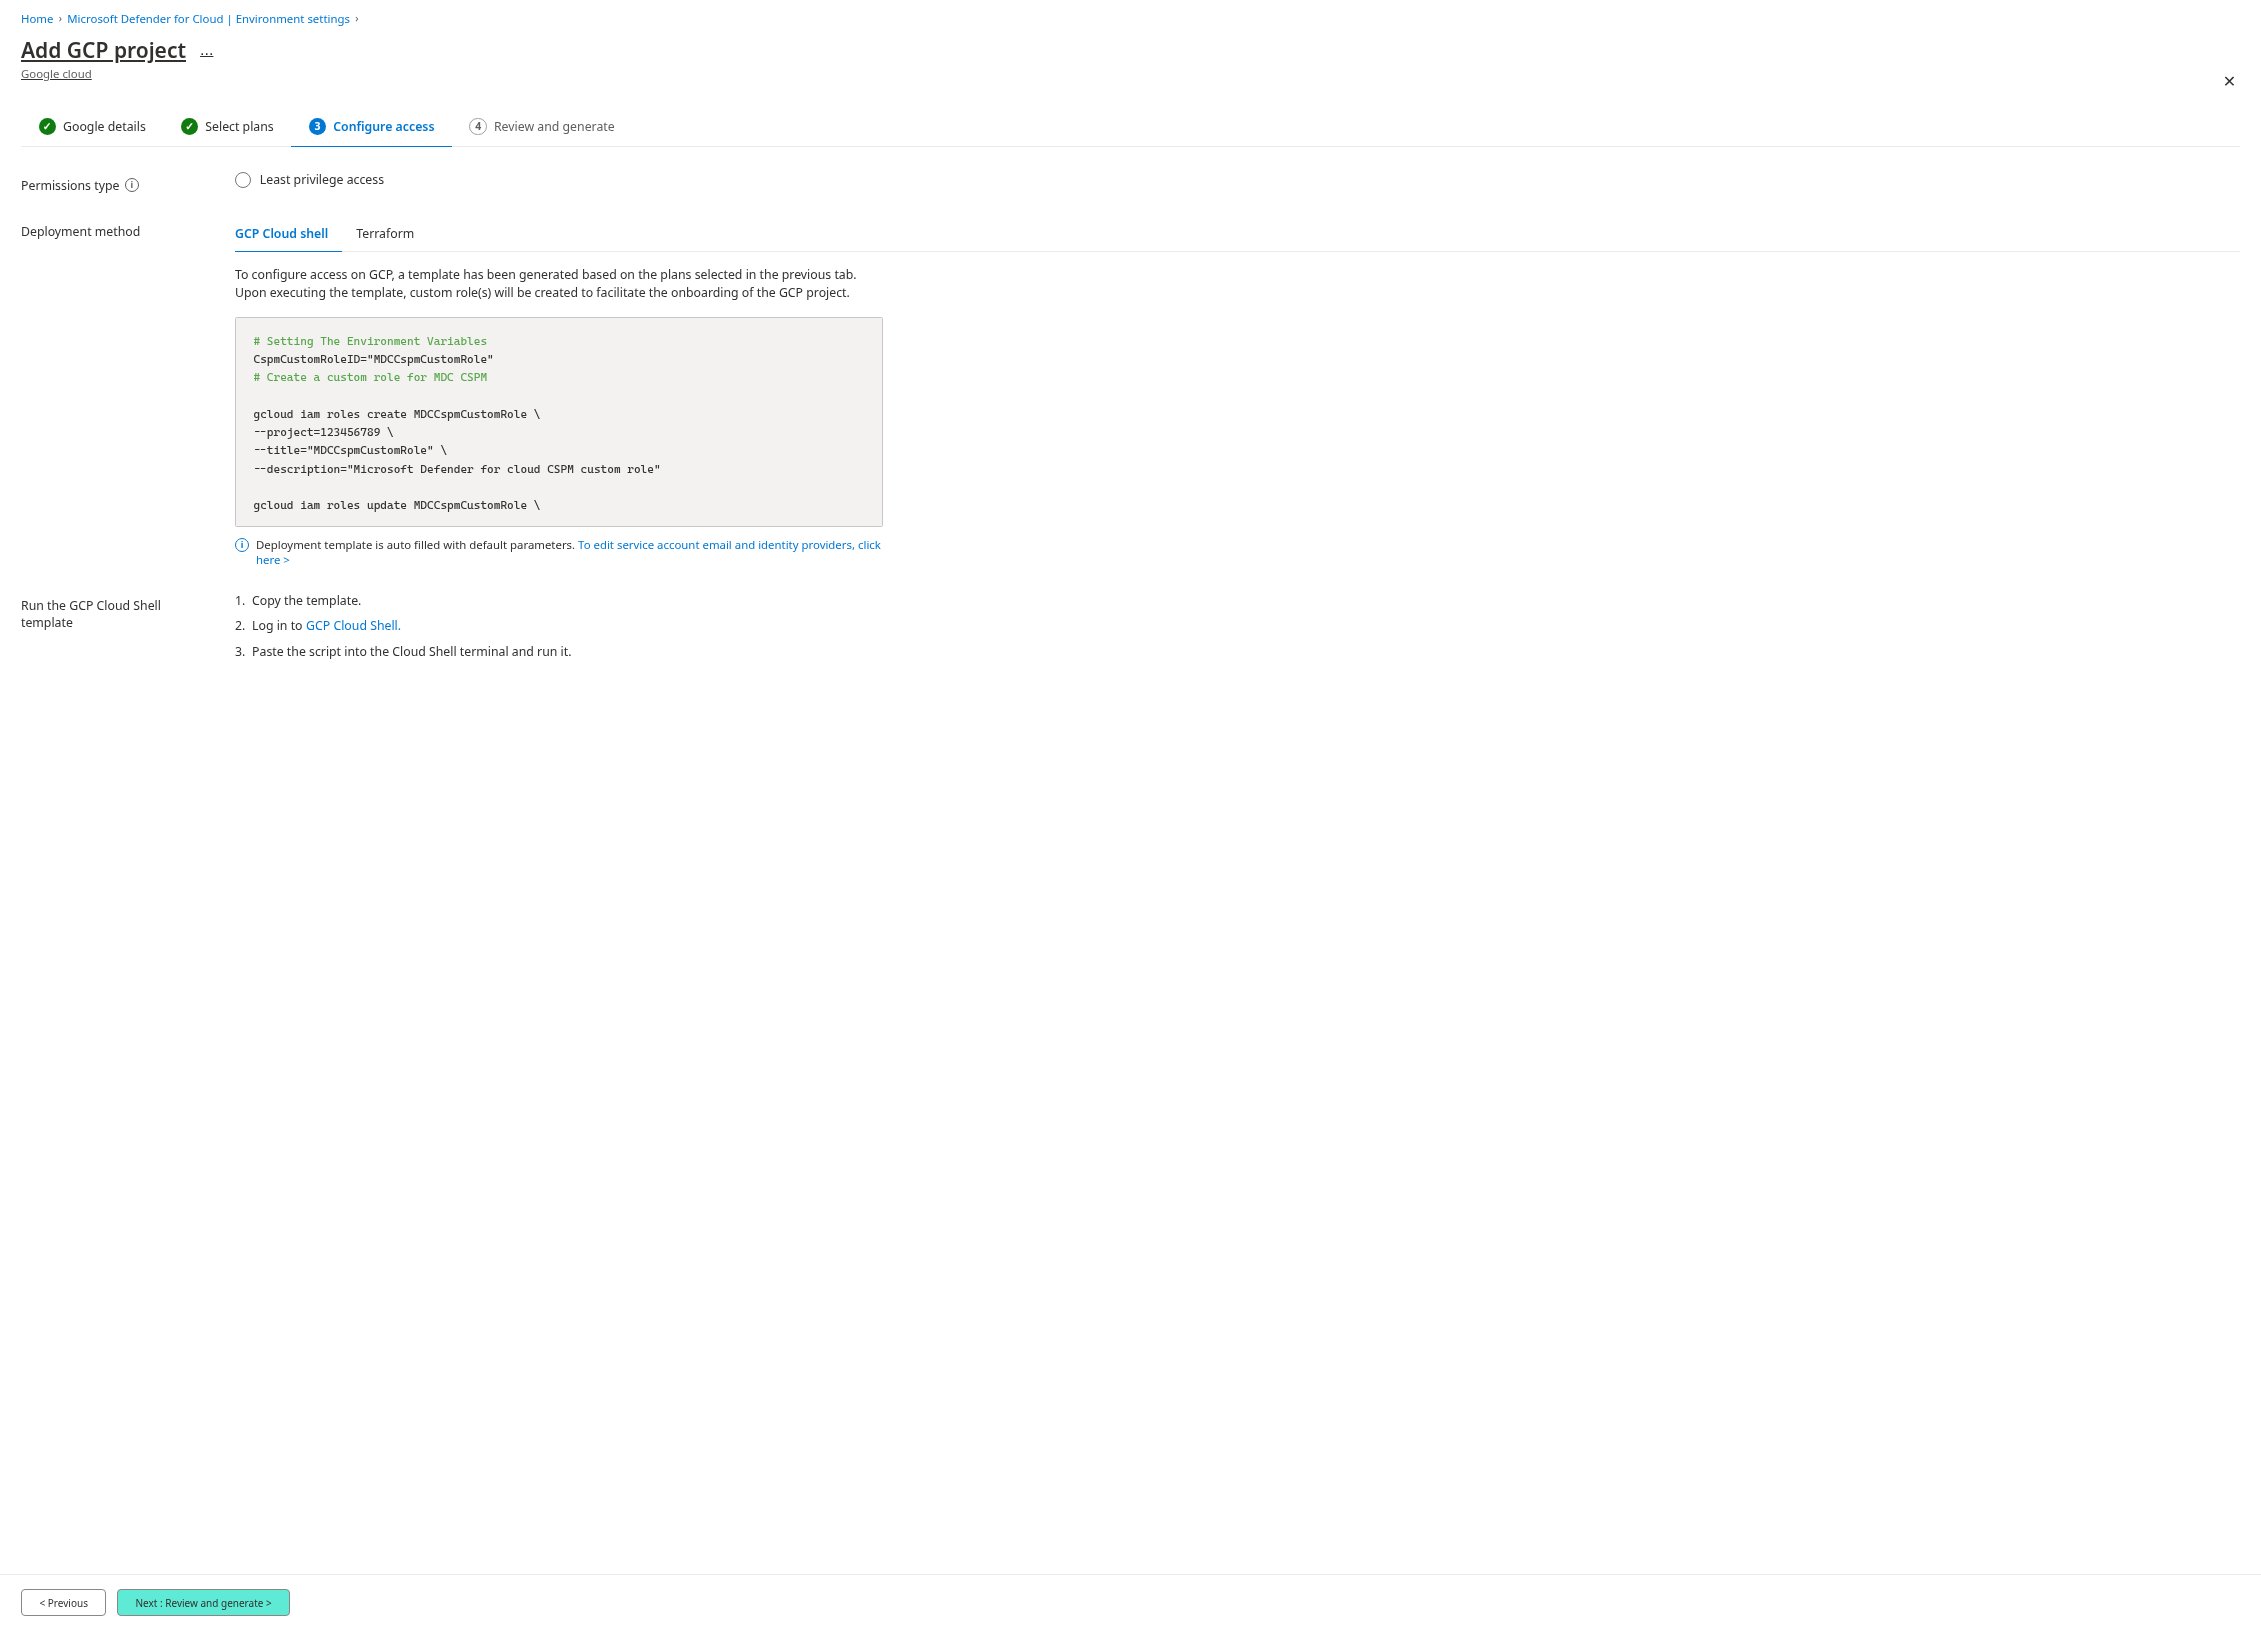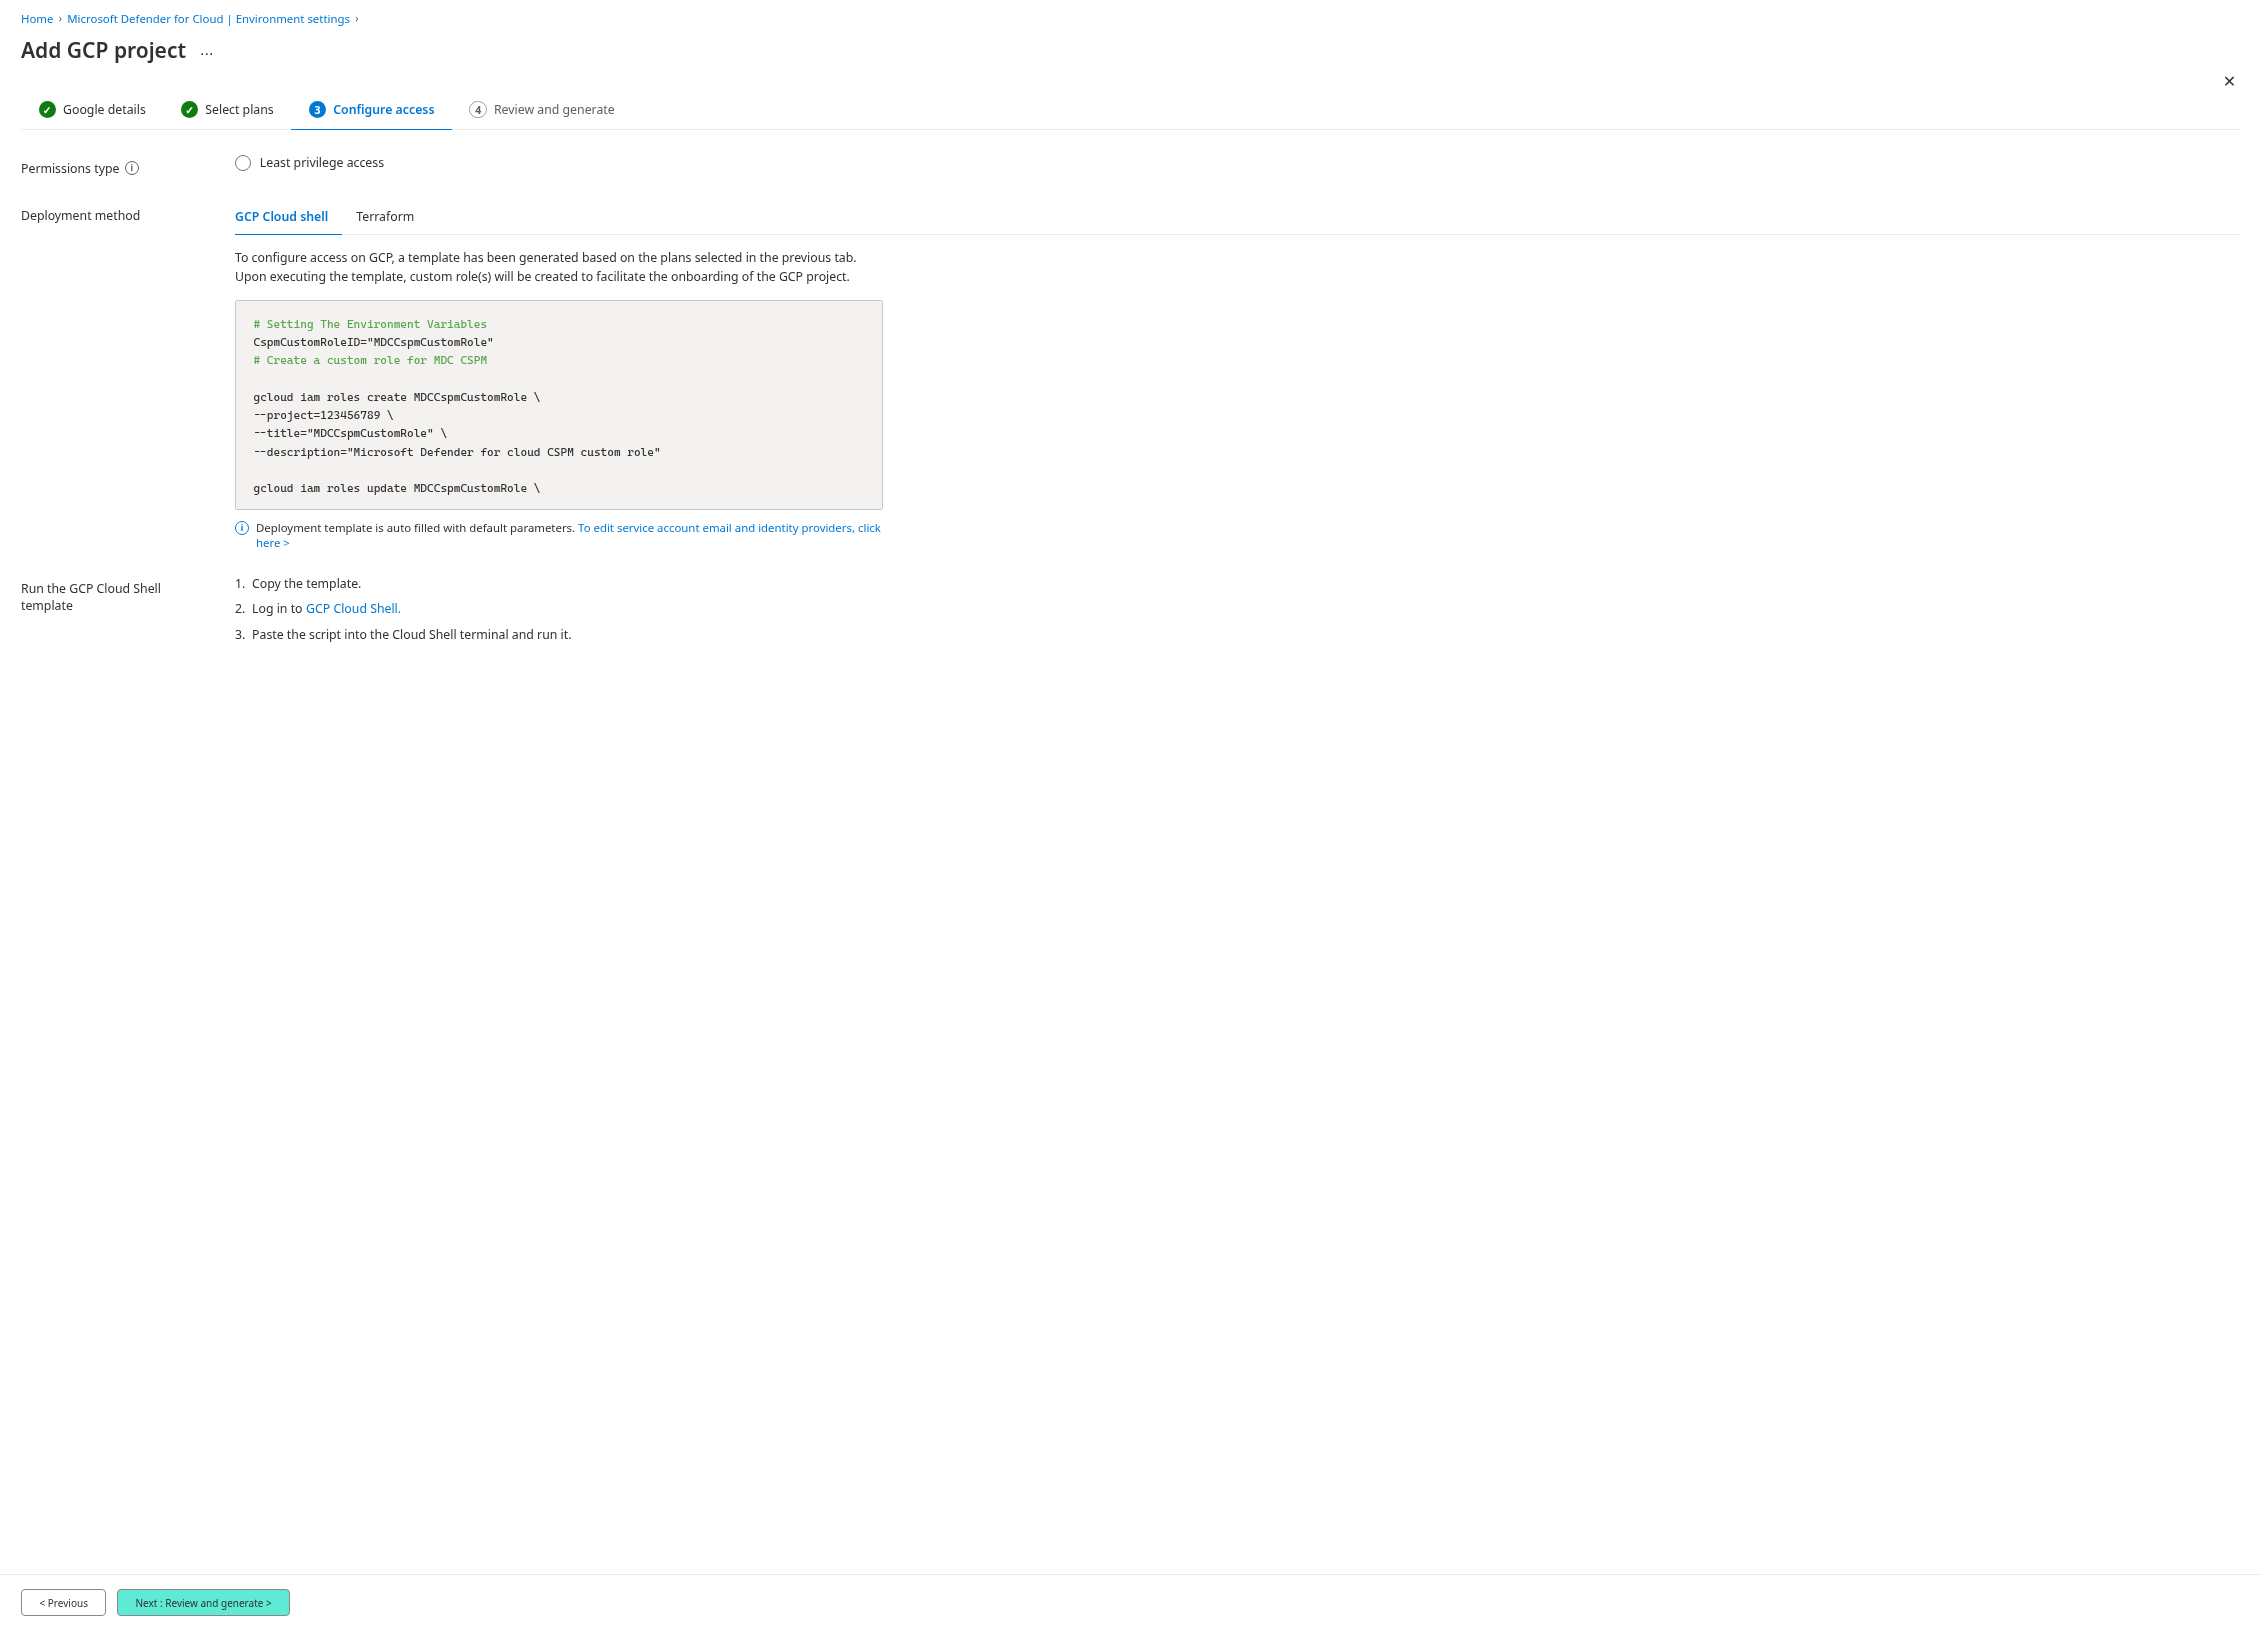--- a/index.html
+++ b/index.html
@@ -312,25 +312,26 @@
 </head>
 <body>
 
 <div class="breadcrumb">
   <a>Home</a>
   <span class="breadcrumb-separator">›</span>
   <a>Microsoft Defender for Cloud | Environment settings</a>
   <span class="breadcrumb-separator">›</span>
 </div>
 
-<div class="main-header" style="position:relative;">
+<div class="main-header" style="position:relative;text-decoration:underline;">
   <div class="main-title-row">
     <h1 class="main-title">Add GCP project</h1>
     <button class="ellipsis-btn">...</button>
   </div>
+  <div class="subtitle">Google cloud</div>
   <button class="close-btn">✕</button>
 </div>
 
 <div class="content-wrapper">
 
   <div class="steps-bar">
     <div class="step-item completed">
       <span class="step-icon done">✓</span>
       <span>Google details</span>
     </div>

